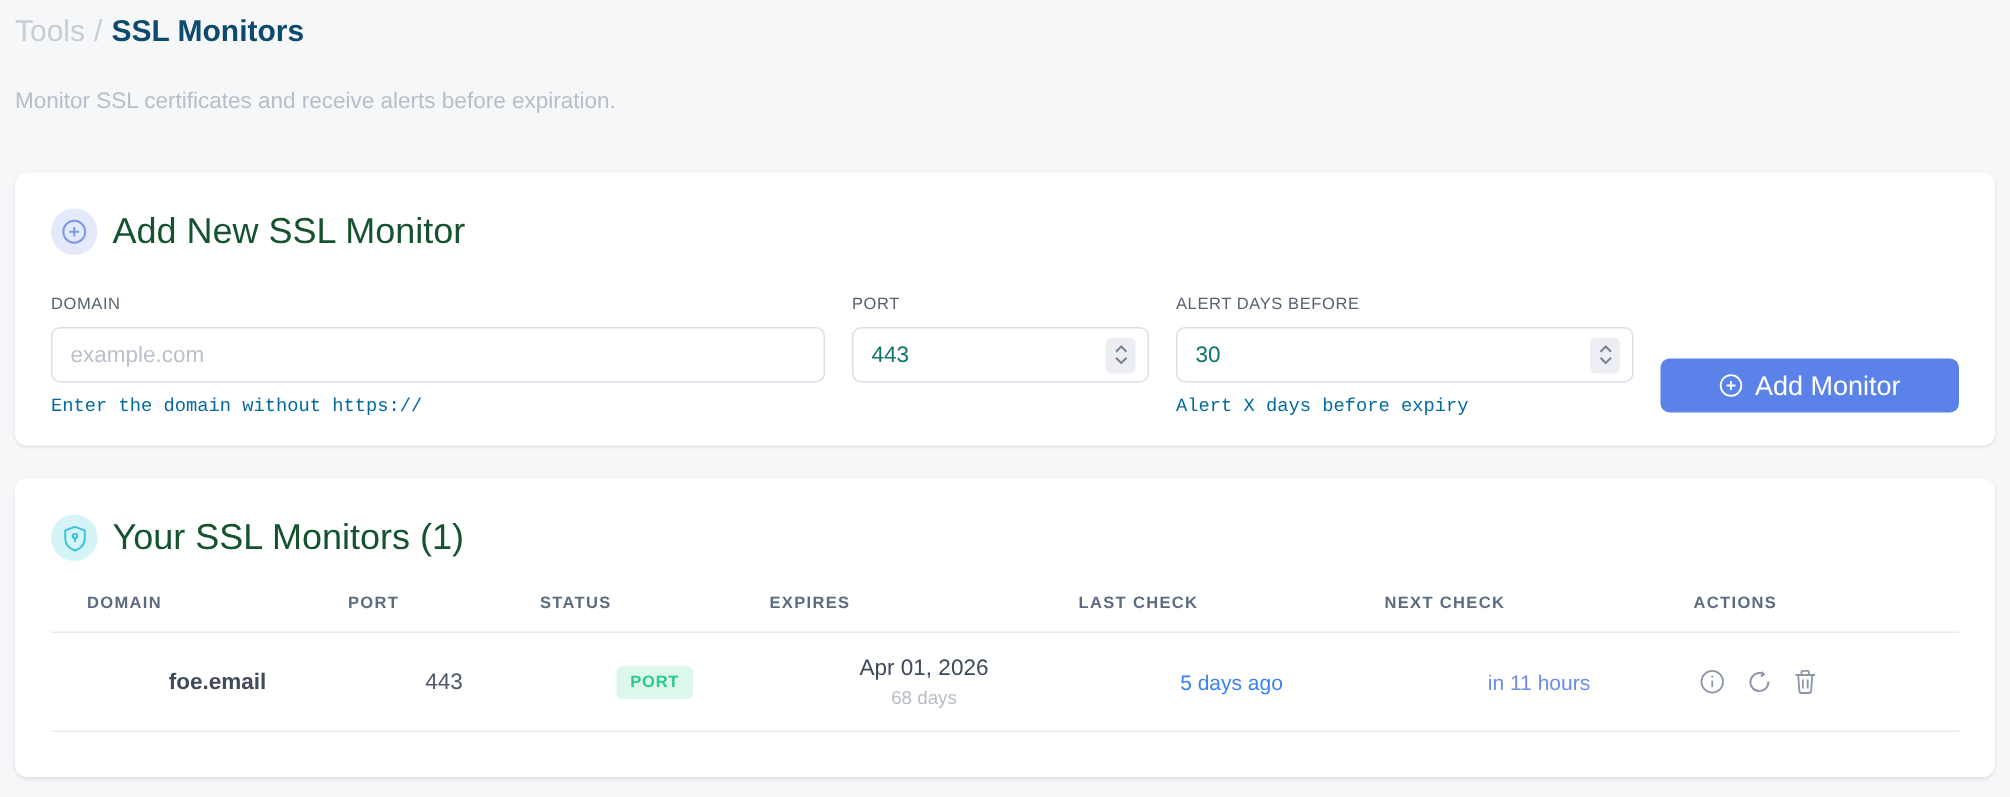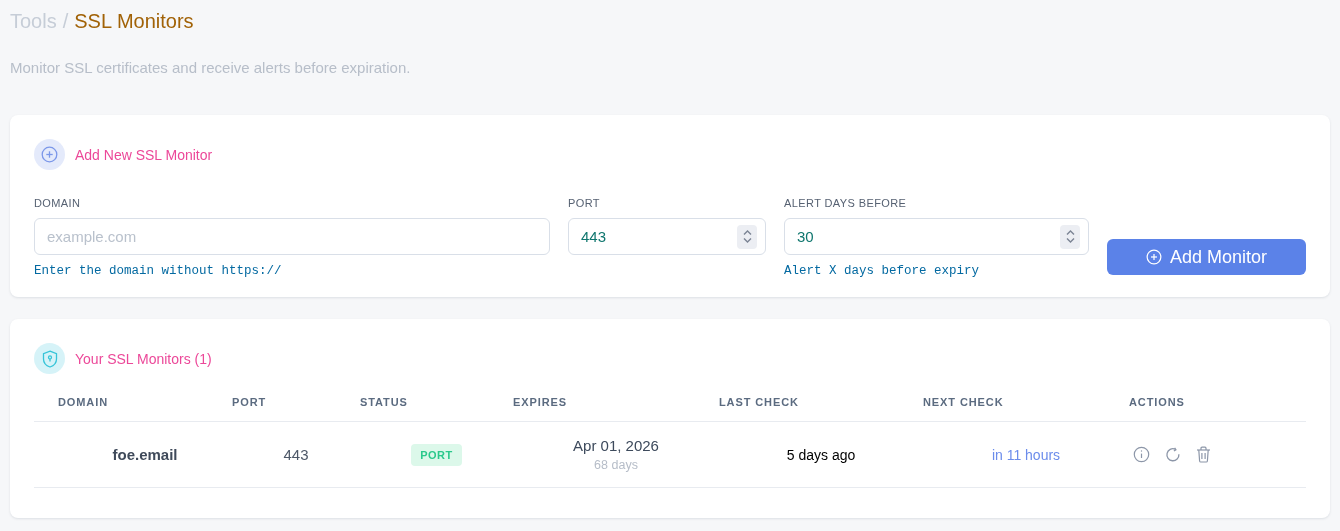--- a/index.html
+++ b/index.html
@@ -8,42 +8,42 @@
     background:#f6f7f9;
     font-family:"Liberation Sans", sans-serif;
     color:#3d4a5c;
   }
   .page { padding:8px 10px 0 10px; }
 
   
   .breadcrumb { font-size:20px; line-height:26px; }
   .breadcrumb .crumb-muted { color:#c6cdd7; font-weight:400; }
   .breadcrumb .crumb-sep { color:#c6cdd7; font-weight:400; margin:0 6px; }
-  .breadcrumb .crumb-current { color:#a16207; font-weight:400; }
+  .breadcrumb .crumb-current { color:#0c4a6e; font-weight:700; }
   .page-subtitle { margin-top:25px; font-size:15px; color:#b7bec9; }
 
   
   .card {
     background:#ffffff;
     border-radius:8px;
     box-shadow:0 1px 3px rgba(35,48,74,0.08), 0 1px 2px rgba(35,48,74,0.04);
     padding:24px;
   }
   .card-add { margin-top:39px; height:182px; }
   .card-monitors { margin-top:22px; height:199px; }
 
   .card-header { display:flex; align-items:center; gap:10px; }
   .icon-badge {
     width:31px; height:31px; border-radius:50%;
     display:flex; align-items:center; justify-content:center;
     flex:0 0 31px;
   }
   .icon-badge.blue { background:#e4eafb; color:#7b97e9; }
   .icon-badge.teal { background:#d6f3f8; color:#35c4d8; }
-  .card-title { font-size:14px; font-weight:500; color:#ec4899;text-align:right; }
+  .card-title { font-size:24px; font-weight:500; color:#14532d;text-align:right; }
 
   
   .form-row { display:flex; gap:18px; margin-top:27px; }
   .field { display:flex; flex-direction:column; }
   .field-domain { flex:1 1 auto; }
   .field-port  { flex:0 0 198px; }
   .field-alert { flex:0 0 305px; }
   .field-label {
     font-size:11px; font-weight:500; letter-spacing:0.4px;
     color:#566172; margin-bottom:9px; text-transform:uppercase;
@@ -98,21 +98,21 @@
   .cell-domain { font-size:15px; font-weight:700; color:#3f4a5a; }
   .cell-port { font-size:15px; color:#4d5868; }
   .badge-valid {
     display:inline-block;
     background:#dcf8ea; color:#2bc98c;
     font-size:11px; font-weight:700; letter-spacing:0.5px;
     padding:5px 9px; border-radius:4px;
   }
   .cell-expires .exp-date { font-size:15px; color:#3d4a5c; }
   .cell-expires .exp-days { font-size:12.5px; color:#b6bdc8; margin-top:4px; }
-  .cell-last { font-size:14px; color:#000000; }
+  .cell-last { font-size:14px; color:#3b82f6; }
   .cell-next { font-size:14px; color:#6b8ceb; }
   .cell-actions { display:flex; align-items:center; gap:15px; padding-left:4px; }
   .action-btn {
     background:none; border:none; padding:0; cursor:pointer;
     color:#8c96a8; display:flex; align-items:center;
   }
   svg { display:block; }
 </style>
 </head>
 <body>

